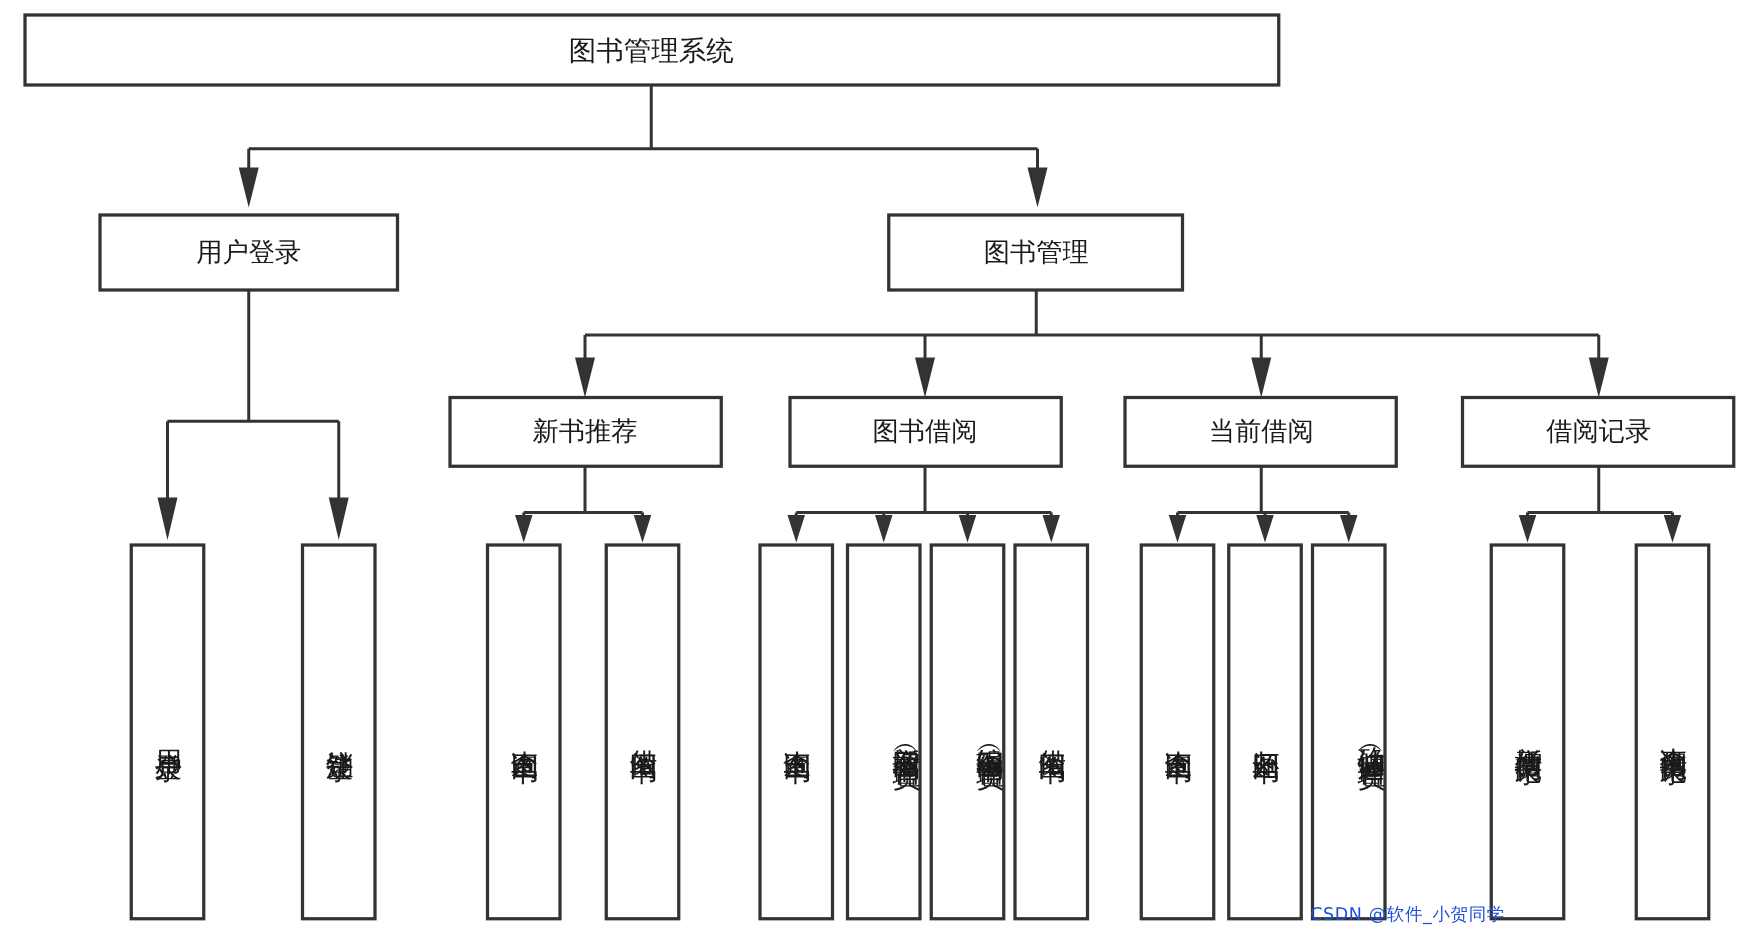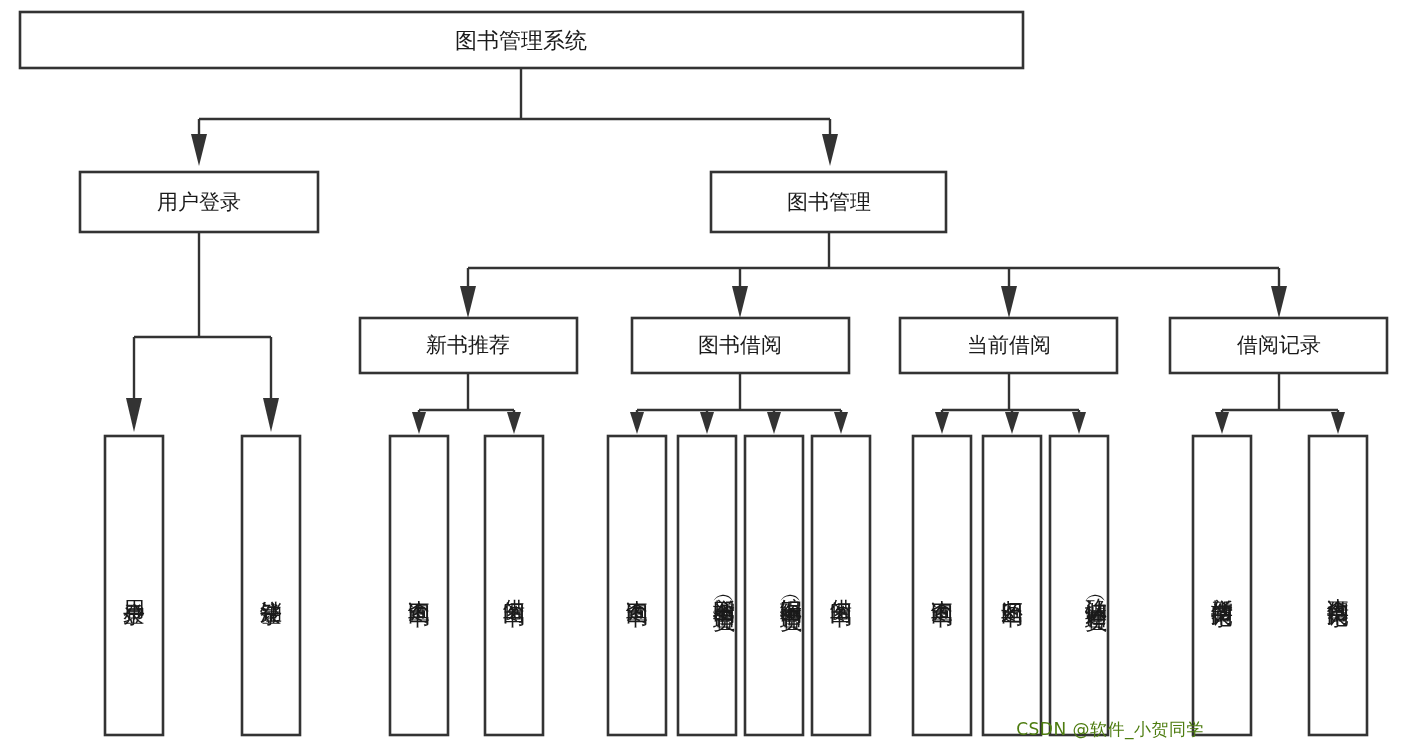--- a/index.html
+++ b/index.html
@@ -71,22 +71,22 @@
     pointer-events: none;
   }
   .leaf-label.centered {
     align-items: center;
   }
   .watermark {
     position: absolute;
     right: 8px;
     bottom: 6px;
     font-family: "DejaVu Sans", "Liberation Sans", sans-serif;
-    font-size: 17px;
-    color: #4d7c0f;
+    font-size: 14px;
+    color: #1d4ed8;
     letter-spacing: 0.5px;
     white-space: nowrap;
   }
 </style>
 </head>
 <body>
 
 <div id="diagram-root">
 
   <svg id="tree-svg" viewBox="0 0 1405 747">

